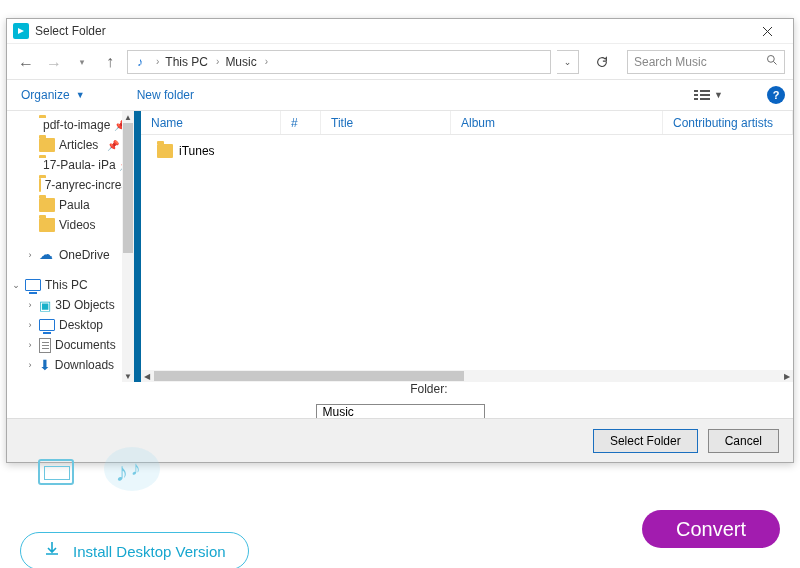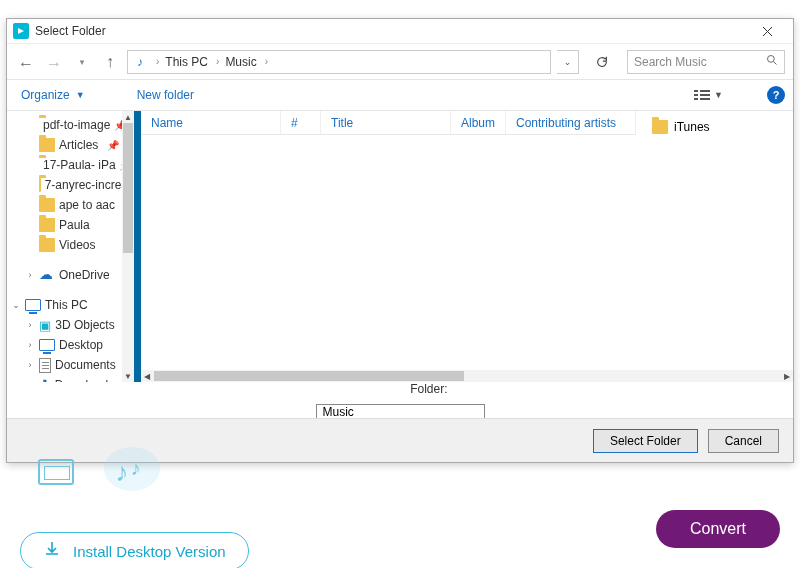--- a/index.html
+++ b/index.html
@@ -45,21 +45,21 @@
   .foldericon::before { content:""; position:absolute; top:-3px; left:0; width:7px; height:3px; background:#f2c24e; border-radius:1px 1px 0 0;}
   .pcicon { width:16px; height:12px; border:1.5px solid #2078d6; border-radius:1px; position:relative; }
   .pcicon::after { content:""; position:absolute; bottom:-4px; left:3px; width:8px; height:2px; background:#2078d6;}
   .cloudicon { width:16px; height:16px; color:#1a6fbf; font-size:14px; line-height:1; }
   .dlicon { color:#1a6fbf; font-size:14px; }
   .docicon { width:12px; height:15px; background:#fff; border:1px solid #888; position:relative;}
   .docicon::before { content:""; position:absolute; top:3px; left:2px; width:7px; height:1px; background:#888; box-shadow:0 3px 0 #888, 0 6px 0 #888;}
   .obj3d { color:#17b0c9; font-size:13px;}
   .pin { color:#888; font-size:10px; margin-left:auto; margin-right:14px;}
   
-  .filepane { flex:1; display:flex; flex-direction:row; position:relative;}
+  .filepane { flex:1; display:flex; flex-direction:column; position:relative;}
   .colhead { height:24px; display:flex; align-items:center; border-bottom:1px solid #e8e8e8; font-size:12px; color:#1a6fbf; }
   .colhead .col { padding:0 10px; border-right:1px solid #eee; height:100%; display:flex; align-items:center; }
   .col.name { width:140px; }
   .col.num { width:40px; }
   .col.title { width:130px; }
   .col.artist { width:130px; }
   .col.album { flex:1; }
   .filelist { padding:6px 0; font-size:12px; }
   .filerow { display:flex; align-items:center; height:20px; padding-left:16px; gap:6px; }
   .filepane .scrollh { position:absolute; left:0; right:0; bottom:0; height:12px; background:#f3f3f3; display:flex; align-items:center; }
@@ -81,21 +81,21 @@
   .vidicon::before { content:""; position:absolute; left:4px; top:5px; width:24px; height:12px; border:1.5px solid #6cc6e0;}
   .audicons { display:flex; gap:2px; color:#6cc6e0; font-size:26px; position:relative;}
   .audicons .halo { position:absolute; left:-12px; top:-10px; width:56px; height:44px; border-radius:50%; background:rgba(160,220,240,.22);}
   .radios { display:flex; gap:34px; margin-left:28px; font-size:15px; color:#222; align-items:center;}
   .radios .opt { display:flex; align-items:center; gap:6px;}
   .radios .rb { width:14px; height:14px; border:1.5px solid #666; border-radius:50%; }
   
   .bottombar { position:absolute; left:20px; right:20px; top:508px; height:42px; display:flex; align-items:center; justify-content:space-between;}
   .installbtn { height:38px; padding:0 22px; border:1.5px solid #41bde0; border-radius:20px; display:flex; align-items:center; gap:12px; color:#17a6cf; font-size:15px; background:#fff;margin-top:44px;}
   .installbtn .dl { font-size:18px;}
-  .convertbtn { height:38px; padding:0 34px; border:none; border-radius:20px; background:#701a75; color:#fff; font-size:16px;}
+  .convertbtn { height:38px; padding:0 34px; border:none; border-radius:20px; background:#a21caf; color:#fff; font-size:20px;}
 </style>
 </head>
 <body>
 
 <div class="dialog">
 
   <div class="titlebar">
     <span class="app-icon">
       <svg viewBox="0 0 10 10">
           <path d="M2 8 L2 2 L8 5 Z" fill="#fff"></path>
@@ -180,24 +180,20 @@
             <span class="foldericon"></span>
             <span>17-Paula- iPa</span>
             <span class="pin">📌</span>
           </div>
           <div class="tree-item indent2">
             <span class="foldericon"></span>
             <span>7-anyrec-increas</span>
           </div>
           <div class="tree-item indent2">
             <span class="foldericon"></span>
-            <span>ape to aac</span>
-          </div>
-          <div class="tree-item indent2">
-            <span class="foldericon"></span>
             <span>Paula</span>
           </div>
           <div class="tree-item indent2">
             <span class="foldericon"></span>
             <span>Videos</span>
           </div>
           <div style="height: 10px;"></div>
           <div class="tree-item indent1">
             <span class="exp">›</span>
             <span class="cloudicon">☁</span>

